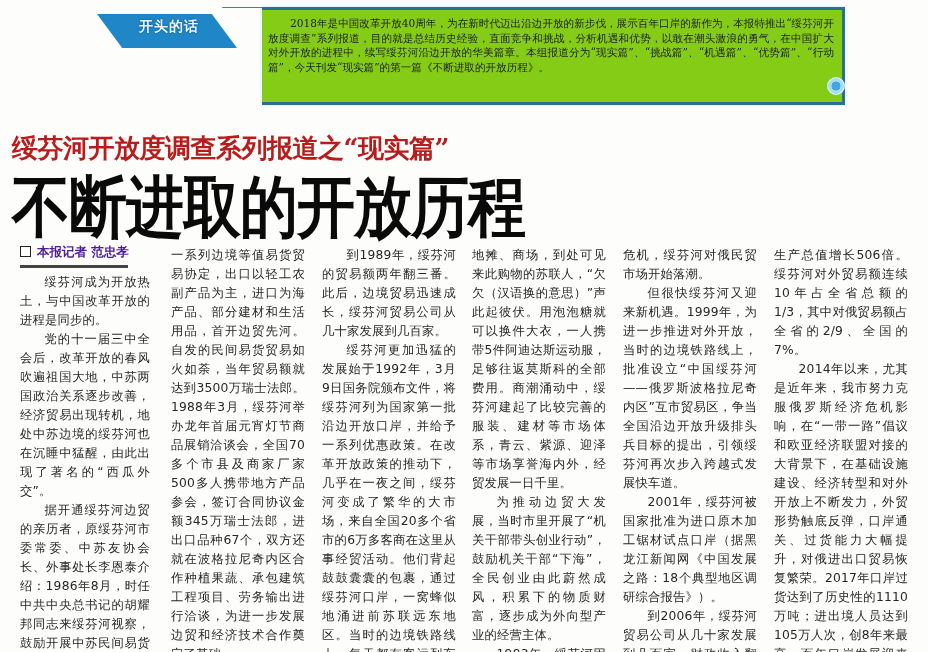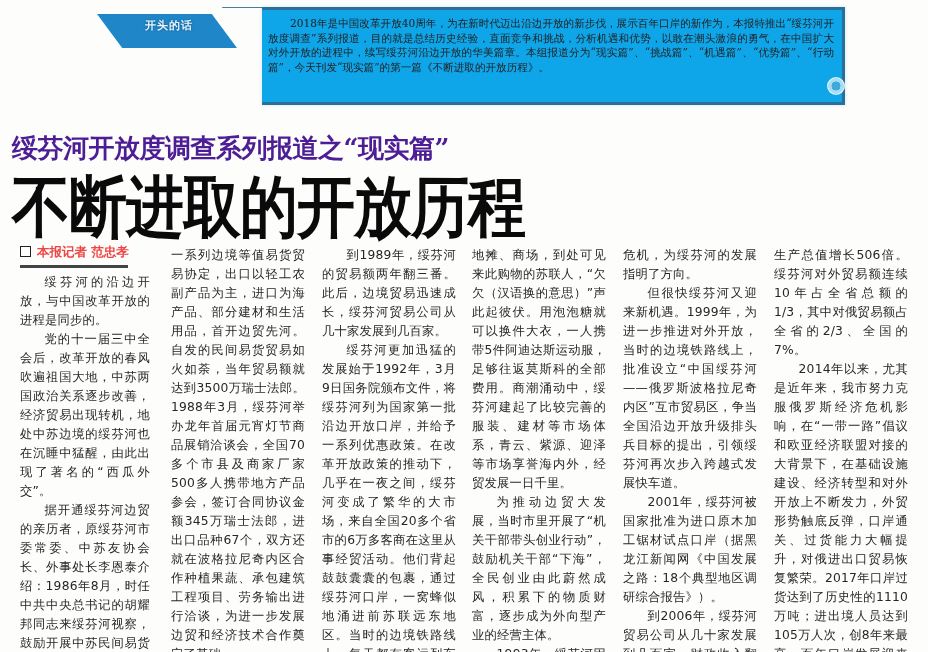--- a/index.html
+++ b/index.html
@@ -1,30 +1,30 @@
 <!DOCTYPE html>
 <html><head>
 <meta charset="utf-8">
 <style>
   html,body{margin:0;padding:0;background:#fdfdfb;}
   body{width:928px;height:652px;overflow:hidden;position:relative;font-family:"DejaVu Sans",sans-serif;color:#1a1a1a;}
   
   .intro-tab{position:absolute;left:97px;top:14px;width:140px;height:34px;}
   .intro-tab .shape{position:absolute;left:0;top:0;width:140px;height:34px;background:#1f86c8;clip-path:polygon(0 0,82% 0,100% 100%,18% 100%);}
-  .intro-tab .label{position:absolute;left:22px;top:4px;width:100px;text-align:center;color:#e9f6ff;font-family:"DejaVu Serif",serif;font-weight:bold;font-size:11px;letter-spacing:1px;text-shadow:0 0 2px #0b4f7a;}
-  .intro-box{position:absolute;left:262px;top:7px;width:580px;height:92px;border:3px solid #2c6f95;border-left:none;background:#0ea5e9;box-shadow:0 0 4px #cfe8f5;}
+  .intro-tab .label{position:absolute;left:22px;top:4px;width:100px;text-align:center;color:#e9f6ff;font-family:"DejaVu Serif",serif;font-weight:bold;font-size:14px;letter-spacing:1px;text-shadow:0 0 2px #0b4f7a;}
+  .intro-box{position:absolute;left:262px;top:7px;width:580px;height:92px;border:3px solid #2c6f95;border-left:none;background:#84cc16;box-shadow:0 0 4px #cfe8f5;}
   .intro-box::before{content:"";position:absolute;left:-40px;top:-3px;width:40px;height:95px;border-top:1px solid #4a7d9a;clip-path:polygon(0 0,100% 0,100% 100%);}
   .intro-text{position:absolute;left:6px;top:6px;width:566px;font-family:"DejaVu Serif",serif;font-size:10.6px;line-height:14.5px;color:#222;text-align:justify;}
   .intro-text .indent{display:inline-block;width:22px;}
   .intro-dot{position:absolute;left:827px;top:77px;width:18px;height:18px;border-radius:50%;background:radial-gradient(circle,#3fa9dc 0 35%,#a8ddf3 36% 60%,#d9f2fb 61%);}
   
-  .subhead{position:absolute;left:12px;top:131px;font-family:"DejaVu Serif",serif;font-weight:bold;font-size:26px;letter-spacing:-0.5px;color:#4c1d95;white-space:nowrap;}
+  .subhead{position:absolute;left:12px;top:131px;font-family:"DejaVu Serif",serif;font-weight:bold;font-size:26px;letter-spacing:-0.5px;color:#b91c1c;white-space:nowrap;}
   .headline{position:absolute;left:12px;top:163px;font-family:"DejaVu Sans",sans-serif;font-weight:bold;font-size:58px;letter-spacing:-1px;color:#0a0a0a;white-space:nowrap;transform:scaleY(1.15);transform-origin:top left;}
   
-  .byline{position:absolute;left:20px;top:244px;width:108px;font-size:12.5px;font-weight:bold;color:#ef4444;white-space:nowrap;}
+  .byline{position:absolute;left:20px;top:244px;width:108px;font-size:12.5px;font-weight:bold;color:#4c1d95;white-space:nowrap;}
   .byline-box{display:inline-block;width:9px;height:9px;border:1.5px solid #222;margin-right:6px;vertical-align:-1px;}
   .byline-rule{position:absolute;left:20px;top:265px;width:108px;height:3px;background:#444;}
   
   .col{position:absolute;font-size:12.3px;line-height:19px;color:#262626;text-align:justify;letter-spacing:0.2px;}
   .col p{margin:0;text-indent:2em;}
   .col p.cont{text-indent:0;}
   .c1{left:20px;top:273px;width:130px;}
   .c2{left:171px;top:246px;width:134px;}
   .c3{left:322px;top:246px;width:134px;}
   .c4{left:472px;top:246px;width:134px;}
@@ -43,40 +43,40 @@
 </div>
 <div class="intro-dot"></div>
 
 <div class="subhead">绥芬河开放度调查系列报道之“现实篇”</div>
 <div class="headline">不断进取的开放历程</div>
 
 <div class="byline"><span class="byline-box"></span><span>本报记者 范忠孝</span></div>
 <div class="byline-rule"></div>
 
 <div class="col c1">
-  <p>绥芬河的沿边开放，与中国改革开放的进程是同步的。</p>
+  <p>绥芬河成为开放热土，与中国改革开放的进程是同步的。</p>
   <p>党的十一届三中全会后，改革开放的春风吹遍祖国大地，中苏两国政治关系逐步改善，经济贸易出现转机，地处中苏边境的绥芬河也在沉睡中猛醒，由此出现了著名的“西瓜外交”。</p>
   <p>据开通绥芬河边贸的亲历者，原绥芬河市委常委、中苏友协会长、外事处长李恩泰介绍：1986年8月，时任中共中央总书记的胡耀邦同志来绥芬河视察，鼓励开展中苏民间易货贸易，为绥芬河的发展指明了方向。同年9月，绥芬河铁路车站站长徐君术，受市委委托，为毗邻的苏联波格拉尼奇内区送去500公斤西瓜，这一“西瓜外交”，拉近了双方的感情。1987年11月“十月革命”70周年时，绥芬河市与波格拉尼奇内区经贸代表团经过多轮联谊、参观、互访、谈判，陆续签订了</p>
 </div>
 <div class="col c2">
   <p class="cont">一系列边境等值易货贸易协定，出口以轻工农副产品为主，进口为海产品、部分建材和生活用品，首开边贸先河。自发的民间易货贸易如火如荼，当年贸易额就达到3500万瑞士法郎。1988年3月，绥芬河举办龙年首届元宵灯节商品展销洽谈会，全国70多个市县及商家厂家500多人携带地方产品参会，签订合同协议金额345万瑞士法郎，进出口品种67个，双方还就在波格拉尼奇内区合作种植果蔬、承包建筑工程项目、劳务输出进行洽谈，为进一步发展边贸和经济技术合作奠定了基础。</p>
 
 </div>
 <div class="col c3">
   <p>到1989年，绥芬河的贸易额两年翻三番。此后，边境贸易迅速成长，绥芬河贸易公司从几十家发展到几百家。</p>
   <p>绥芬河更加迅猛的发展始于1992年，3月9日国务院颁布文件，将绥芬河列为国家第一批沿边开放口岸，并给予一系列优惠政策。在改革开放政策的推动下，几乎在一夜之间，绥芬河变成了繁华的大市场，来自全国20多个省市的6万多客商在这里从事经贸活动。他们背起鼓鼓囊囊的包裹，通过绥芬河口岸，一窝蜂似地涌进前苏联远东地区。当时的边境铁路线上，每天都有客运列车对开。绥芬河大大小小的</p>
 </div>
 <div class="col c4">
   <p class="cont">地摊、商场，到处可见来此购物的苏联人，“欠欠（汉语换的意思）”声此起彼伏。用泡泡糖就可以换件大衣，一人携带5件阿迪达斯运动服，足够往返莫斯科的全部费用。商潮涌动中，绥芬河建起了比较完善的服装、建材等市场体系，青云、紫源、迎泽等市场享誉海内外，经贸发展一日千里。</p>
   <p>为推动边贸大发展，当时市里开展了“机关干部带头创业行动”，鼓励机关干部“下海”，全民创业由此蔚然成风，积累下的物质财富，逐步成为外向型产业的经营主体。</p>
   <p>1993年，绥芬河因地制宜确定了“以贸兴业，富民强市，建设现代化国境商都”的总体思路，随后确定“大经贸，大通道，大市场，大旅游，大加工”五大战略，优化了产业结构，绥芬河成为全省和全国的重点对俄口岸。</p>
 
 </div>
 <div class="col c5">
-  <p class="cont">危机，为绥芬河的发展指明了方向。</p>
+  <p class="cont">危机，绥芬河对俄民贸市场开始落潮。</p>
   <p>但很快绥芬河又迎来新机遇。1999年，为进一步推进对外开放，当时的边境铁路线上，批准设立“中国绥芬河——俄罗斯波格拉尼奇内区”互市贸易区，争当全国沿边开放升级排头兵目标的提出，引领绥芬河再次步入跨越式发展快车道。</p>
   <p>2001年，绥芬河被国家批准为进口原木加工锯材试点口岸（据黑龙江新闻网《中国发展之路：18个典型地区调研综合报告》）。</p>
   <p>到2006年，绥芬河贸易公司从几十家发展到几百家，财政收入翻倍增长。2007年绥芬又迎来一个发展高峰。据《绥芬河市国民经济和社会发展计划执行情况》记载：2007年，口岸过货958万吨，占全省口岸过货总量的82%，居全国沿边开放口岸第三位；口岸过客达到139万人次，占全省口岸过客总量的33%；财政收入突破10亿元大关，比1987年增长2270倍；国民</p>
 </div>
 <div class="col c6">
-  <p class="cont">生产总值增长506倍。绥芬河对外贸易额连续10年占全省总额的1/3，其中对俄贸易额占全省的2/3、全国的7%。</p>
+  <p class="cont">生产总值增长506倍。绥芬河对外贸易额连续10年占全省总额的1/3，其中对俄贸易额占全省的2/9、全国的7%。</p>
   <p>2014年以来，尤其是近年来，我市努力克服俄罗斯经济危机影响，在“一带一路”倡议和欧亚经济联盟对接的大背景下，在基础设施建设、经济转型和对外开放上不断发力，外贸形势触底反弹，口岸通关、过货能力大幅提升，对俄进出口贸易恢复繁荣。2017年口岸过货达到了历史性的1110万吨；进出境人员达到105万人次，创8年来最高，百年口岸发展迎来又一个春天。</p>
 </div>
 
 </body></html>

